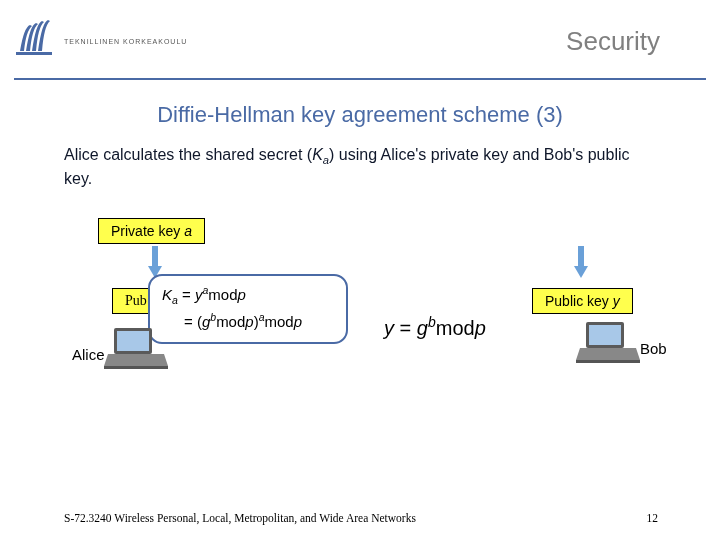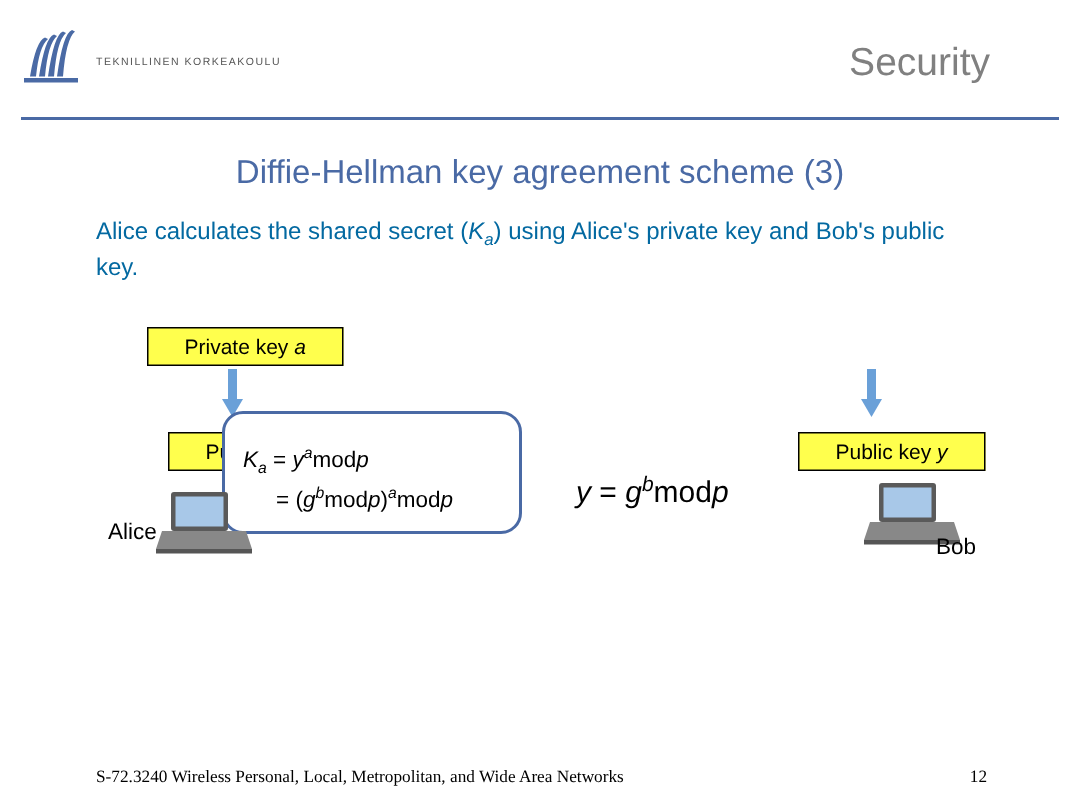--- a/index.html
+++ b/index.html
@@ -33,64 +33,64 @@
   }
   .slide-title {
     text-align: center;
     color: #4a6aa5;
     font-size: 22px;
     font-family: Verdana, sans-serif;
     margin: 22px 0 16px 0;
   }
   .body-text {
     font-size: 16px;
-    color: #0369a1;
+    color: #0f172a;
     font-family: Verdana, sans-serif;
     margin: 0 60px 0 64px;
     line-height: 1.35;
   }
   .ital { font-style: italic; }
   .sub { font-size: 0.7em; vertical-align: sub; font-style: italic; }
   .sup { font-size: 0.7em; vertical-align: super; font-style: italic; }
 
   .diagram {
     position: relative;
     margin: 28px 0 0 0;
     height: 210px;
   }
   .keybox {
     position: absolute;
     background: #ffff4d;
     border: 1px solid #000;
-    padding: 4px 24px;
+    padding: 4px 12px;
     font-size: 14px;
     font-family: Verdana, sans-serif;
     white-space: nowrap;
   }
   .pk-a-priv { left: 98px; top: 0; }
-  .pk-a-pub  { left: 112px; top: 70px; }
+  .pk-a-pub  { left: 112px; top: 70px; font-family: Liberation Serif, serif; }
   .pk-b-priv { left: 520px; top: 0; }
   .pk-b-pub  { left: 532px; top: 70px; }
 
   .arrow-down {
     position: absolute;
     width: 14px; height: 32px;
   }
   .arrow-down svg { width: 100%; height: 100%; }
   .ad-a { left: 148px; top: 28px; }
   .ad-b { left: 574px; top: 28px; }
 
   .callout {
     position: absolute;
     left: 148px; top: 56px;
     width: 200px;
     border: 2px solid #4a6aa5;
     border-radius: 14px;
     background: #fff;
-    padding: 18px 12px 8px 12px;
+    padding: 6px 12px 8px 12px;
     font-size: 15px;
     font-family: Verdana, sans-serif;
     line-height: 1.6;
   }
   .callout .row1 { white-space: nowrap; }
   .callout .row2 { white-space: nowrap; padding-left: 22px; }
 
   .eq-y {
     position: absolute;
     left: 384px; top: 96px;
@@ -106,21 +106,21 @@
   .laptop svg { width: 100%; height: 100%; }
   .lap-a { left: 104px; top: 108px; }
   .lap-b { left: 576px; top: 102px; }
 
   .person-label {
     position: absolute;
     font-size: 15px;
     font-family: Verdana, sans-serif;
   }
   .alice { left: 72px; top: 128px; text-align: right; }
-  .bob   { left: 624px; top: 122px; margin-top: 16px; }
+  .bob   { left: 640px; top: 122px; }
 
   .footer {
     position: absolute;
     bottom: 16px; left: 0; right: 0;
     display: flex; justify-content: space-between;
     padding: 0 62px 0 64px;
     font-size: 11.5px;
     font-family: "Times New Roman", serif;
     color: #000;
   }

